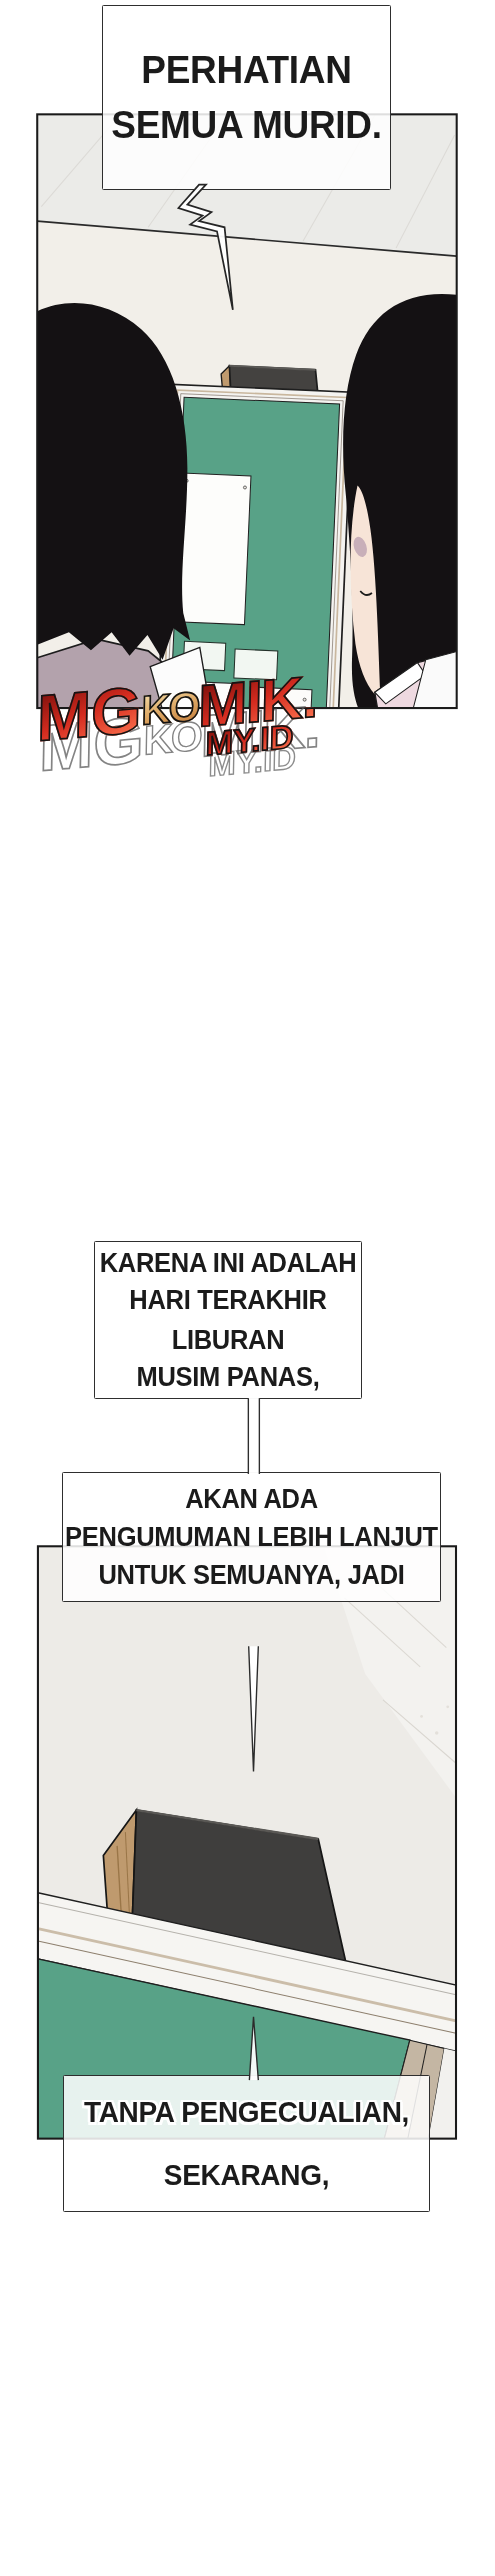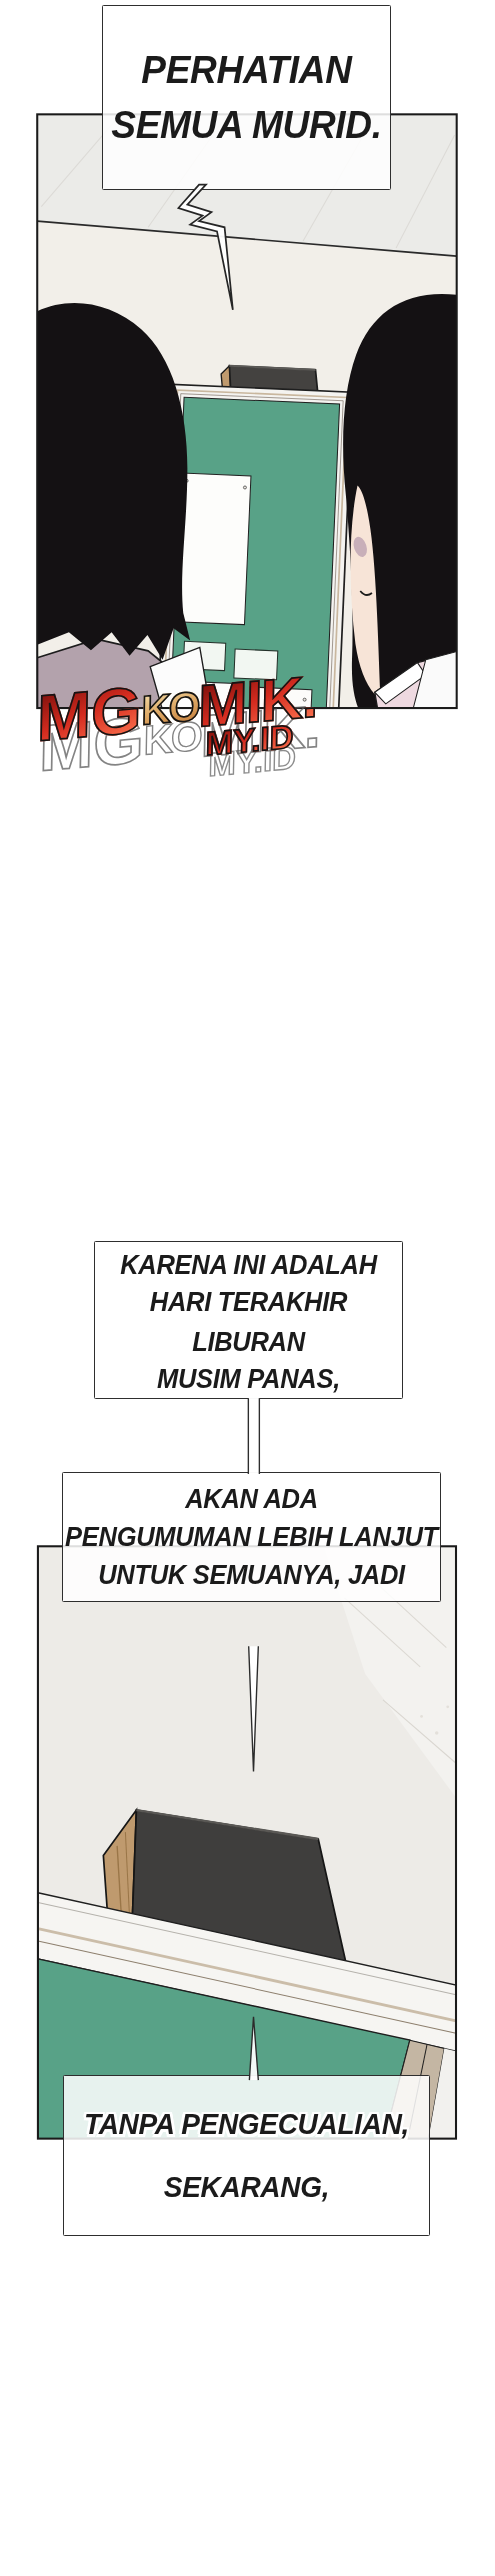--- a/index.html
+++ b/index.html
@@ -6,27 +6,27 @@
   .page{
     position:relative;width:496px;height:2576px;background:#ffffff;overflow:hidden;
     font-family:"Liberation Sans", sans-serif;
   }
   svg.layer{position:absolute;left:0;top:0;pointer-events:none;}
   .bubble{
     position:absolute;box-sizing:border-box;
     background:rgba(255,255,255,0.86);
     border:1.4px solid #2e2e2e;border-radius:1.4px;
     display:flex;flex-direction:column;justify-content:center;align-items:center;
-    z-index:2;text-align:center;color:#1b1b1b;font-weight:700;font-style:italic;
+    z-index:2;text-align:center;color:#1b1b1b;font-weight:700;
   }
   .bubble .line{letter-spacing:-0.3px;transform:scaleY(1.05);}
   #b1{left:102px;top:4.8px;width:289px;height:185px;font-size:37px;line-height:55px;}
-  #b2{left:94px;top:1241px;width:309px;height:158px;font-size:25.5px;line-height:38px;border-width:1px;justify-content:flex-end;}
+  #b2{left:94px;top:1241px;width:268px;height:158px;font-size:25.5px;line-height:38px;border-width:1px;}
   #b3{left:62px;top:1472px;width:379px;height:130px;font-size:25.5px;line-height:38px;}
-  #b4{left:63px;top:2075px;width:367px;height:161px;font-size:28px;line-height:47px;gap:16px;}
+  #b4{left:63px;top:2075px;width:367px;height:137px;font-size:28px;line-height:47px;gap:16px;}
   #b4 .line{
     text-shadow:-2.1px -2.1px 0 rgba(255,255,255,.95),2.1px -2.1px 0 rgba(255,255,255,.95),
                 -2.1px 2.1px 0 rgba(255,255,255,.95),2.1px 2.1px 0 rgba(255,255,255,.95),
                 0 -2.8px 0 rgba(255,255,255,.9),0 2.8px 0 rgba(255,255,255,.9),
                 -2.8px 0 0 rgba(255,255,255,.9),2.8px 0 0 rgba(255,255,255,.9);
   }
   .overlay{z-index:3;}
   
   .watermark{
     position:absolute;left:36px;top:674px;width:276px;height:131px;z-index:5;

